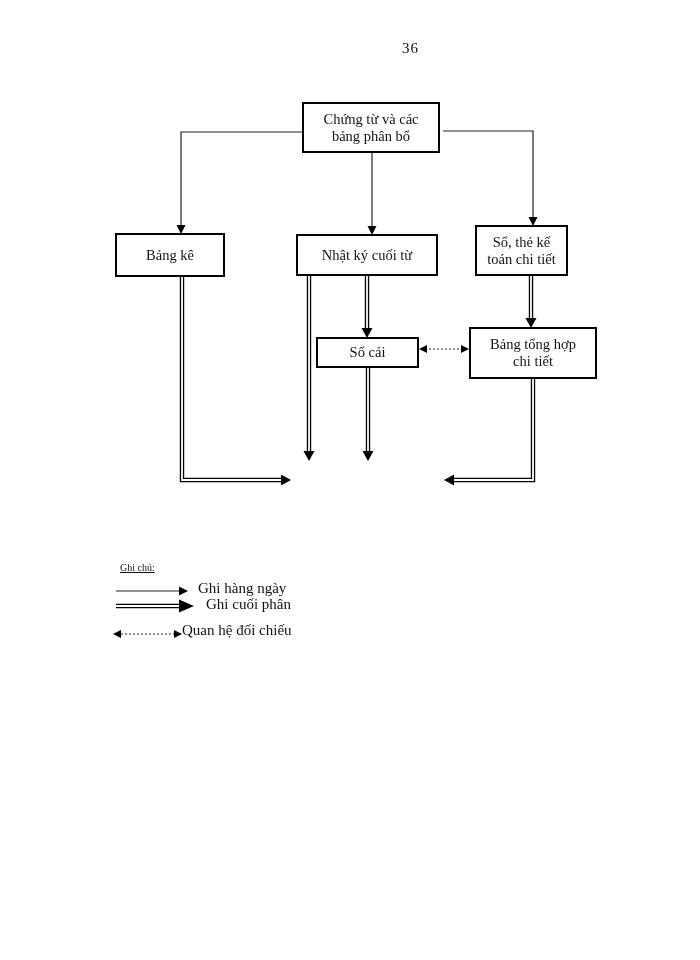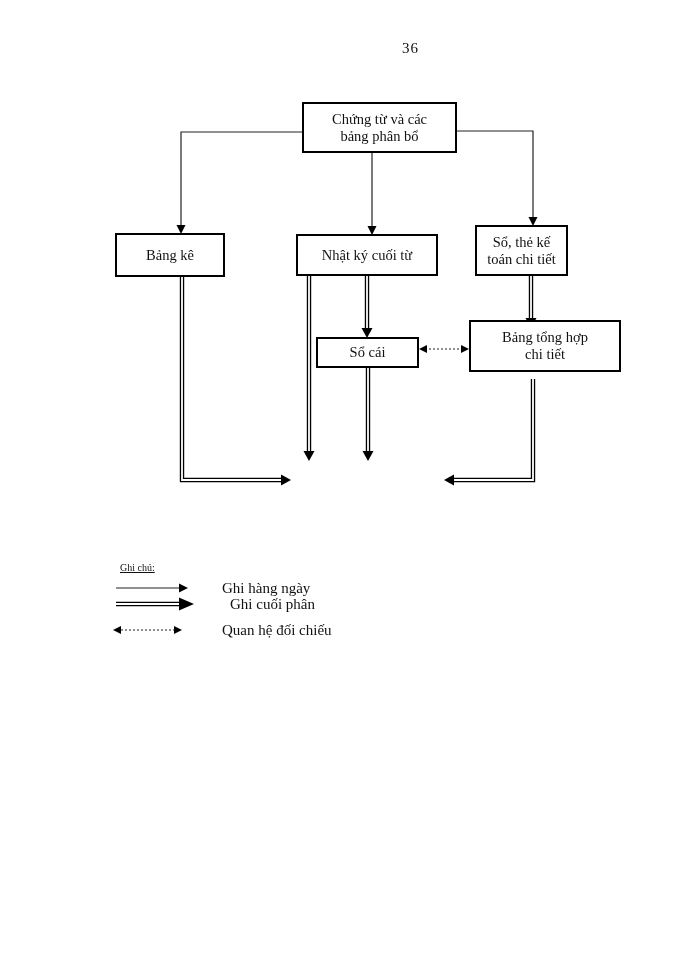--- a/index.html
+++ b/index.html
@@ -14,48 +14,48 @@
     position: absolute; left: 402px; top: 40px;
     font-size: 15px; letter-spacing: 1px;
   }
   .box {
     position: absolute; box-sizing: border-box;
     border: 2px solid #000; background: #fff;
     display: flex; align-items: center; justify-content: center;
     text-align: center; white-space: pre-line;
     font-size: 14.5px; line-height: 17px; z-index: 2;
   }
-  #node-chung-tu      { left: 302px; top: 102px; width: 155px; height: 51px; }
+  #node-chung-tu      { left: 302px; top: 102px; width: 138px; height: 51px; }
   #node-bang-ke       { left: 115px; top: 233px; width: 110px; height: 44px; }
   #node-nhat-ky       { left: 296px; top: 234px; width: 142px; height: 42px; }
   #node-so-the        { left: 475px; top: 225px; width: 93px; height: 51px; }
   #node-so-cai        { left: 316px; top: 337px; width: 103px; height: 31px; }
-  #node-bang-tong-hop { left: 469px; top: 320px; width: 152px; height: 52px; }
+  #node-bang-tong-hop { left: 469px; top: 327px; width: 128px; height: 52px; }
   #node-bao-cao       { left: 290px; top: 460px; width: 155px; height: 43px; }
   .connectors { position: absolute; left: 0; top: 0; z-index: 1; }
   .thin  { stroke: #222; stroke-width: 1.2; fill: none; }
   .dbl-outer { stroke: #000; stroke-width: 4.4; fill: none; stroke-linejoin: miter; }
   .dbl-inner { stroke: #fff; stroke-width: 1.8; fill: none; stroke-linejoin: miter; }
   .dash { stroke: #222; stroke-width: 1.2; fill: none; stroke-dasharray: 2 2; }
   .head { fill: #000; stroke: none; }
   .legend-title {
     position: absolute; left: 120px; top: 562px;
     font-size: 10px; text-decoration: underline;
   }
   .legend-row {
-    position: absolute; display: flex; align-items: center;
-    font-size: 15px; line-height: 18px; gap: 24px;
+    position: absolute; display: flex; align-items: flex-end;
+    font-size: 15px; line-height: 18px;
   }
   #legend-row-daily     { left: 116px; top: 579px; }
   #legend-row-monthly   { left: 116px; top: 595px; }
   #legend-row-reconcile { left: 113px; top: 621px; }
   .legend-row svg { display: block; }
   .legend-label-daily     { margin-left: 10px; }
   .legend-label-monthly   { margin-left: 12px; }
-  .legend-label-reconcile { margin-left: 16px; }
+  .legend-label-reconcile { }
 </style>
 </head>
 <body>
 
 <div class="page">
 
   <div class="page-number">36</div>
 
   <svg class="connectors" width="700" height="960">
 

